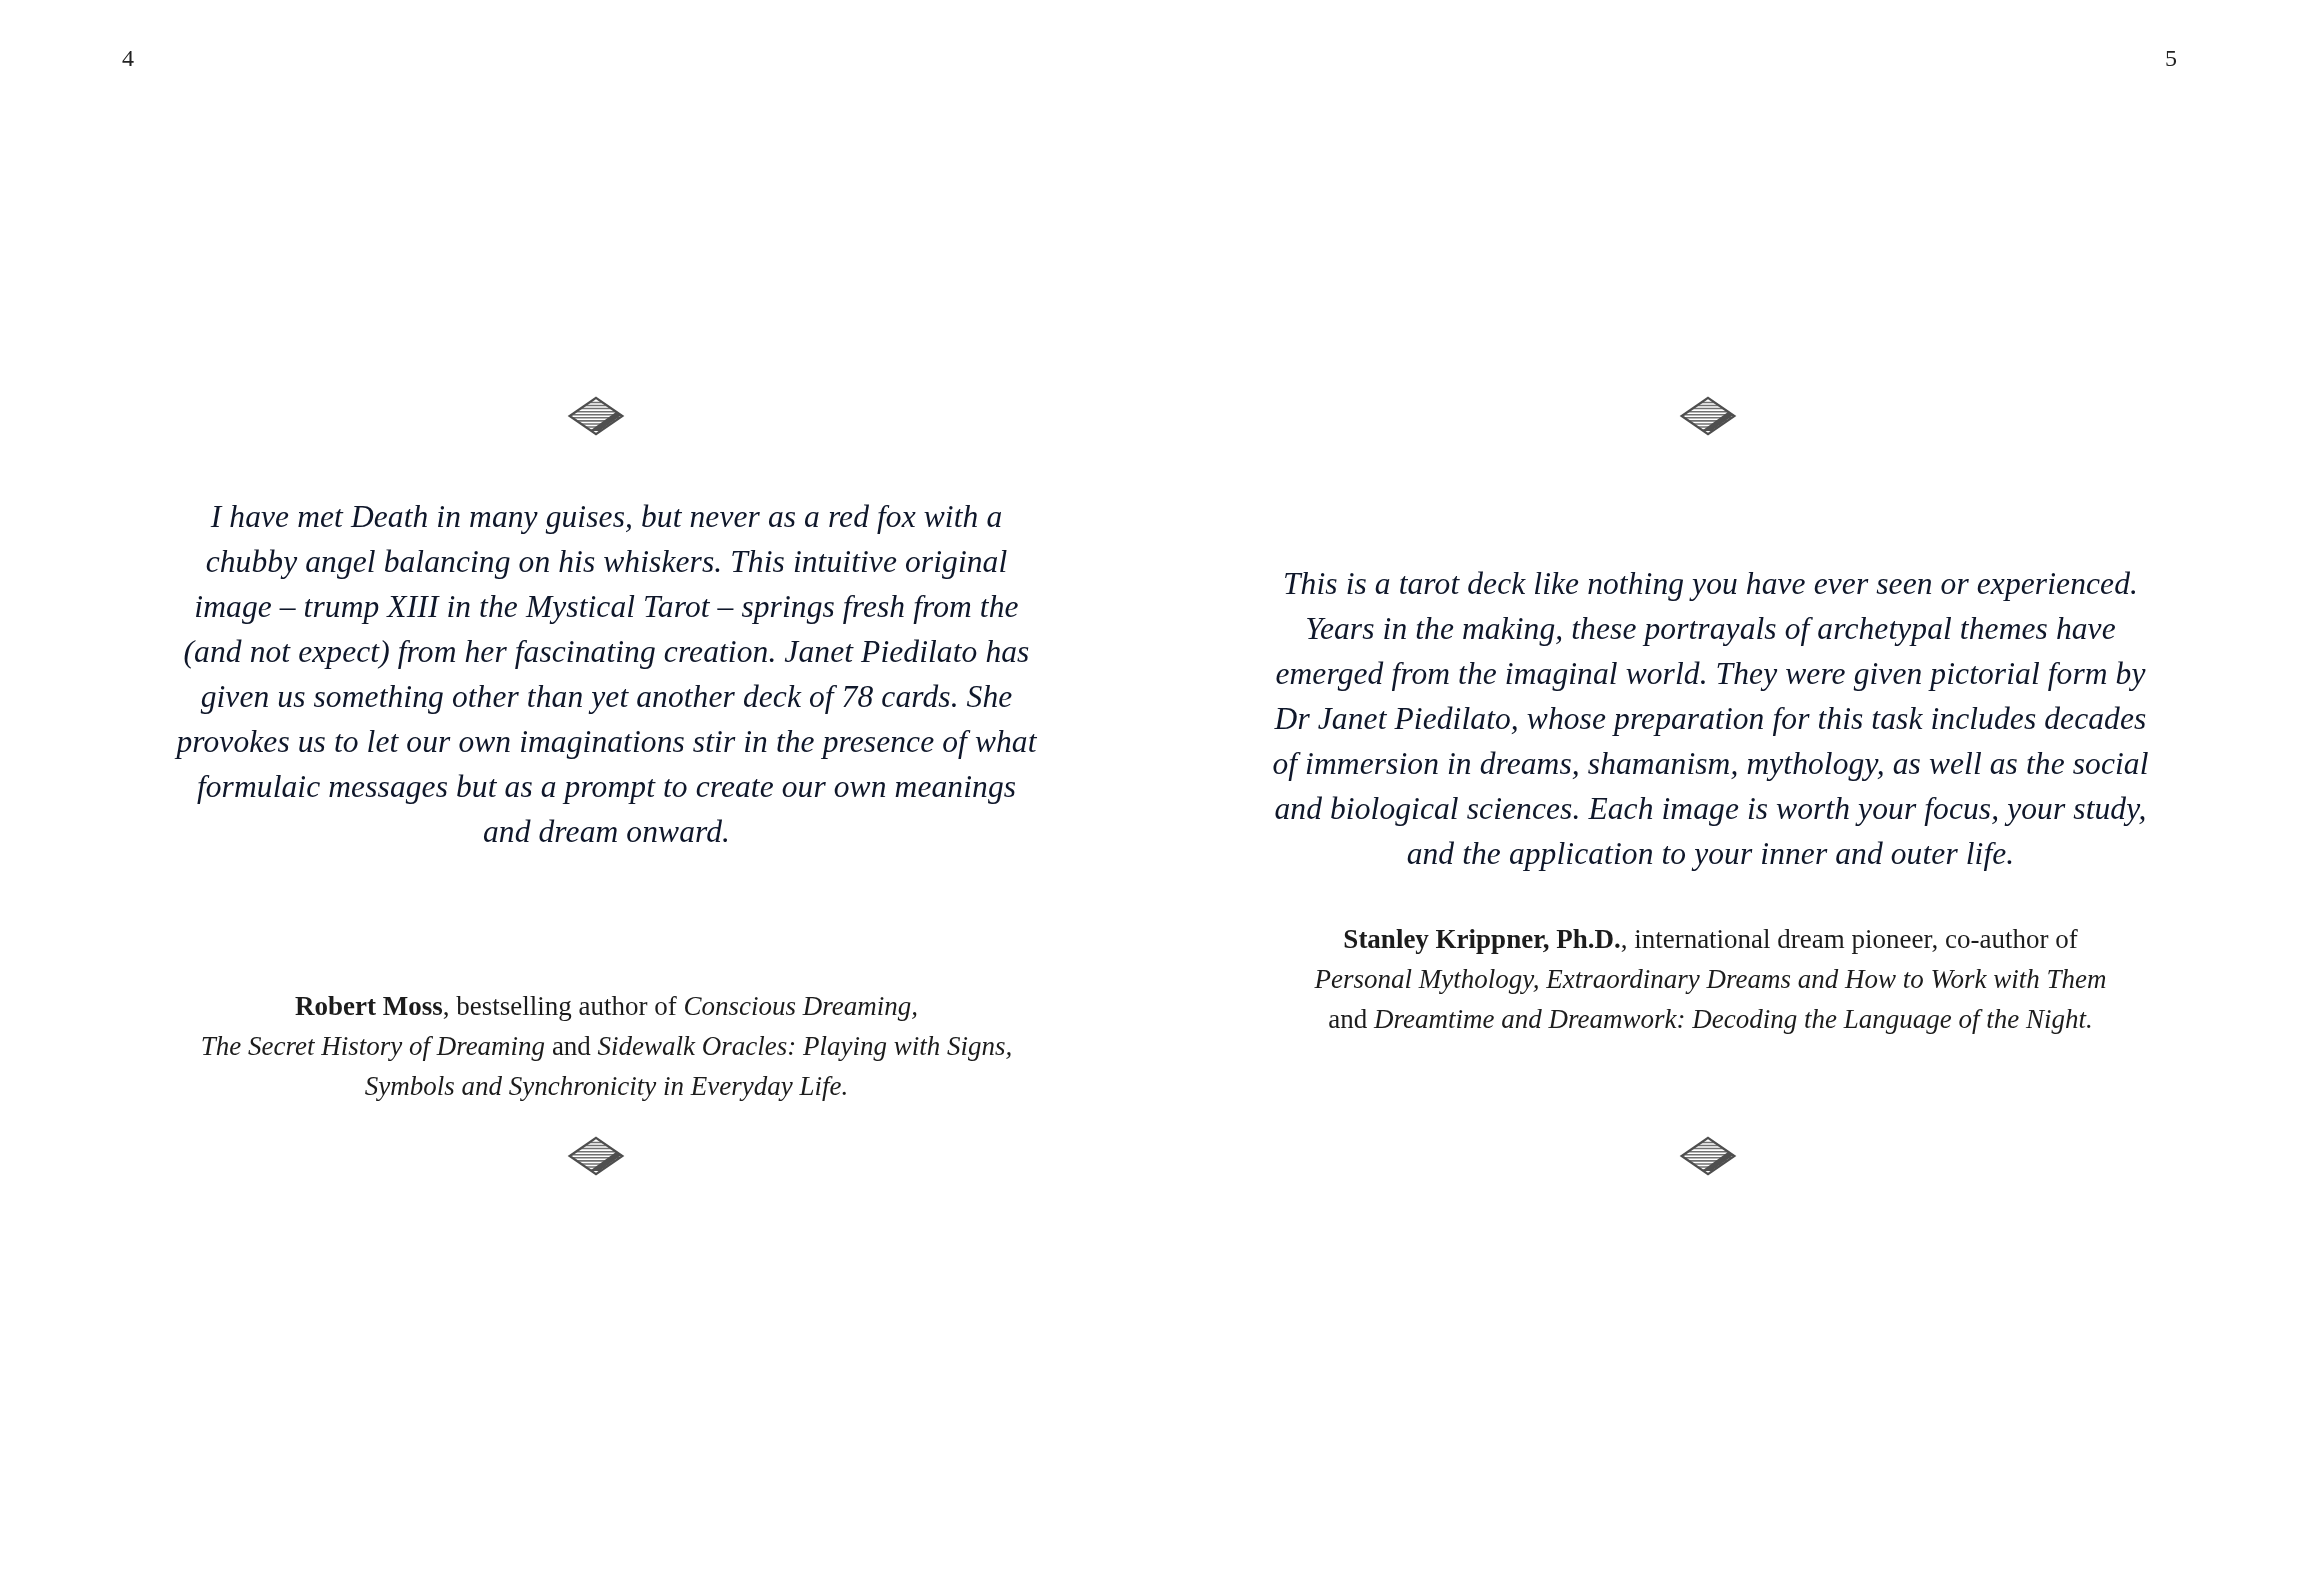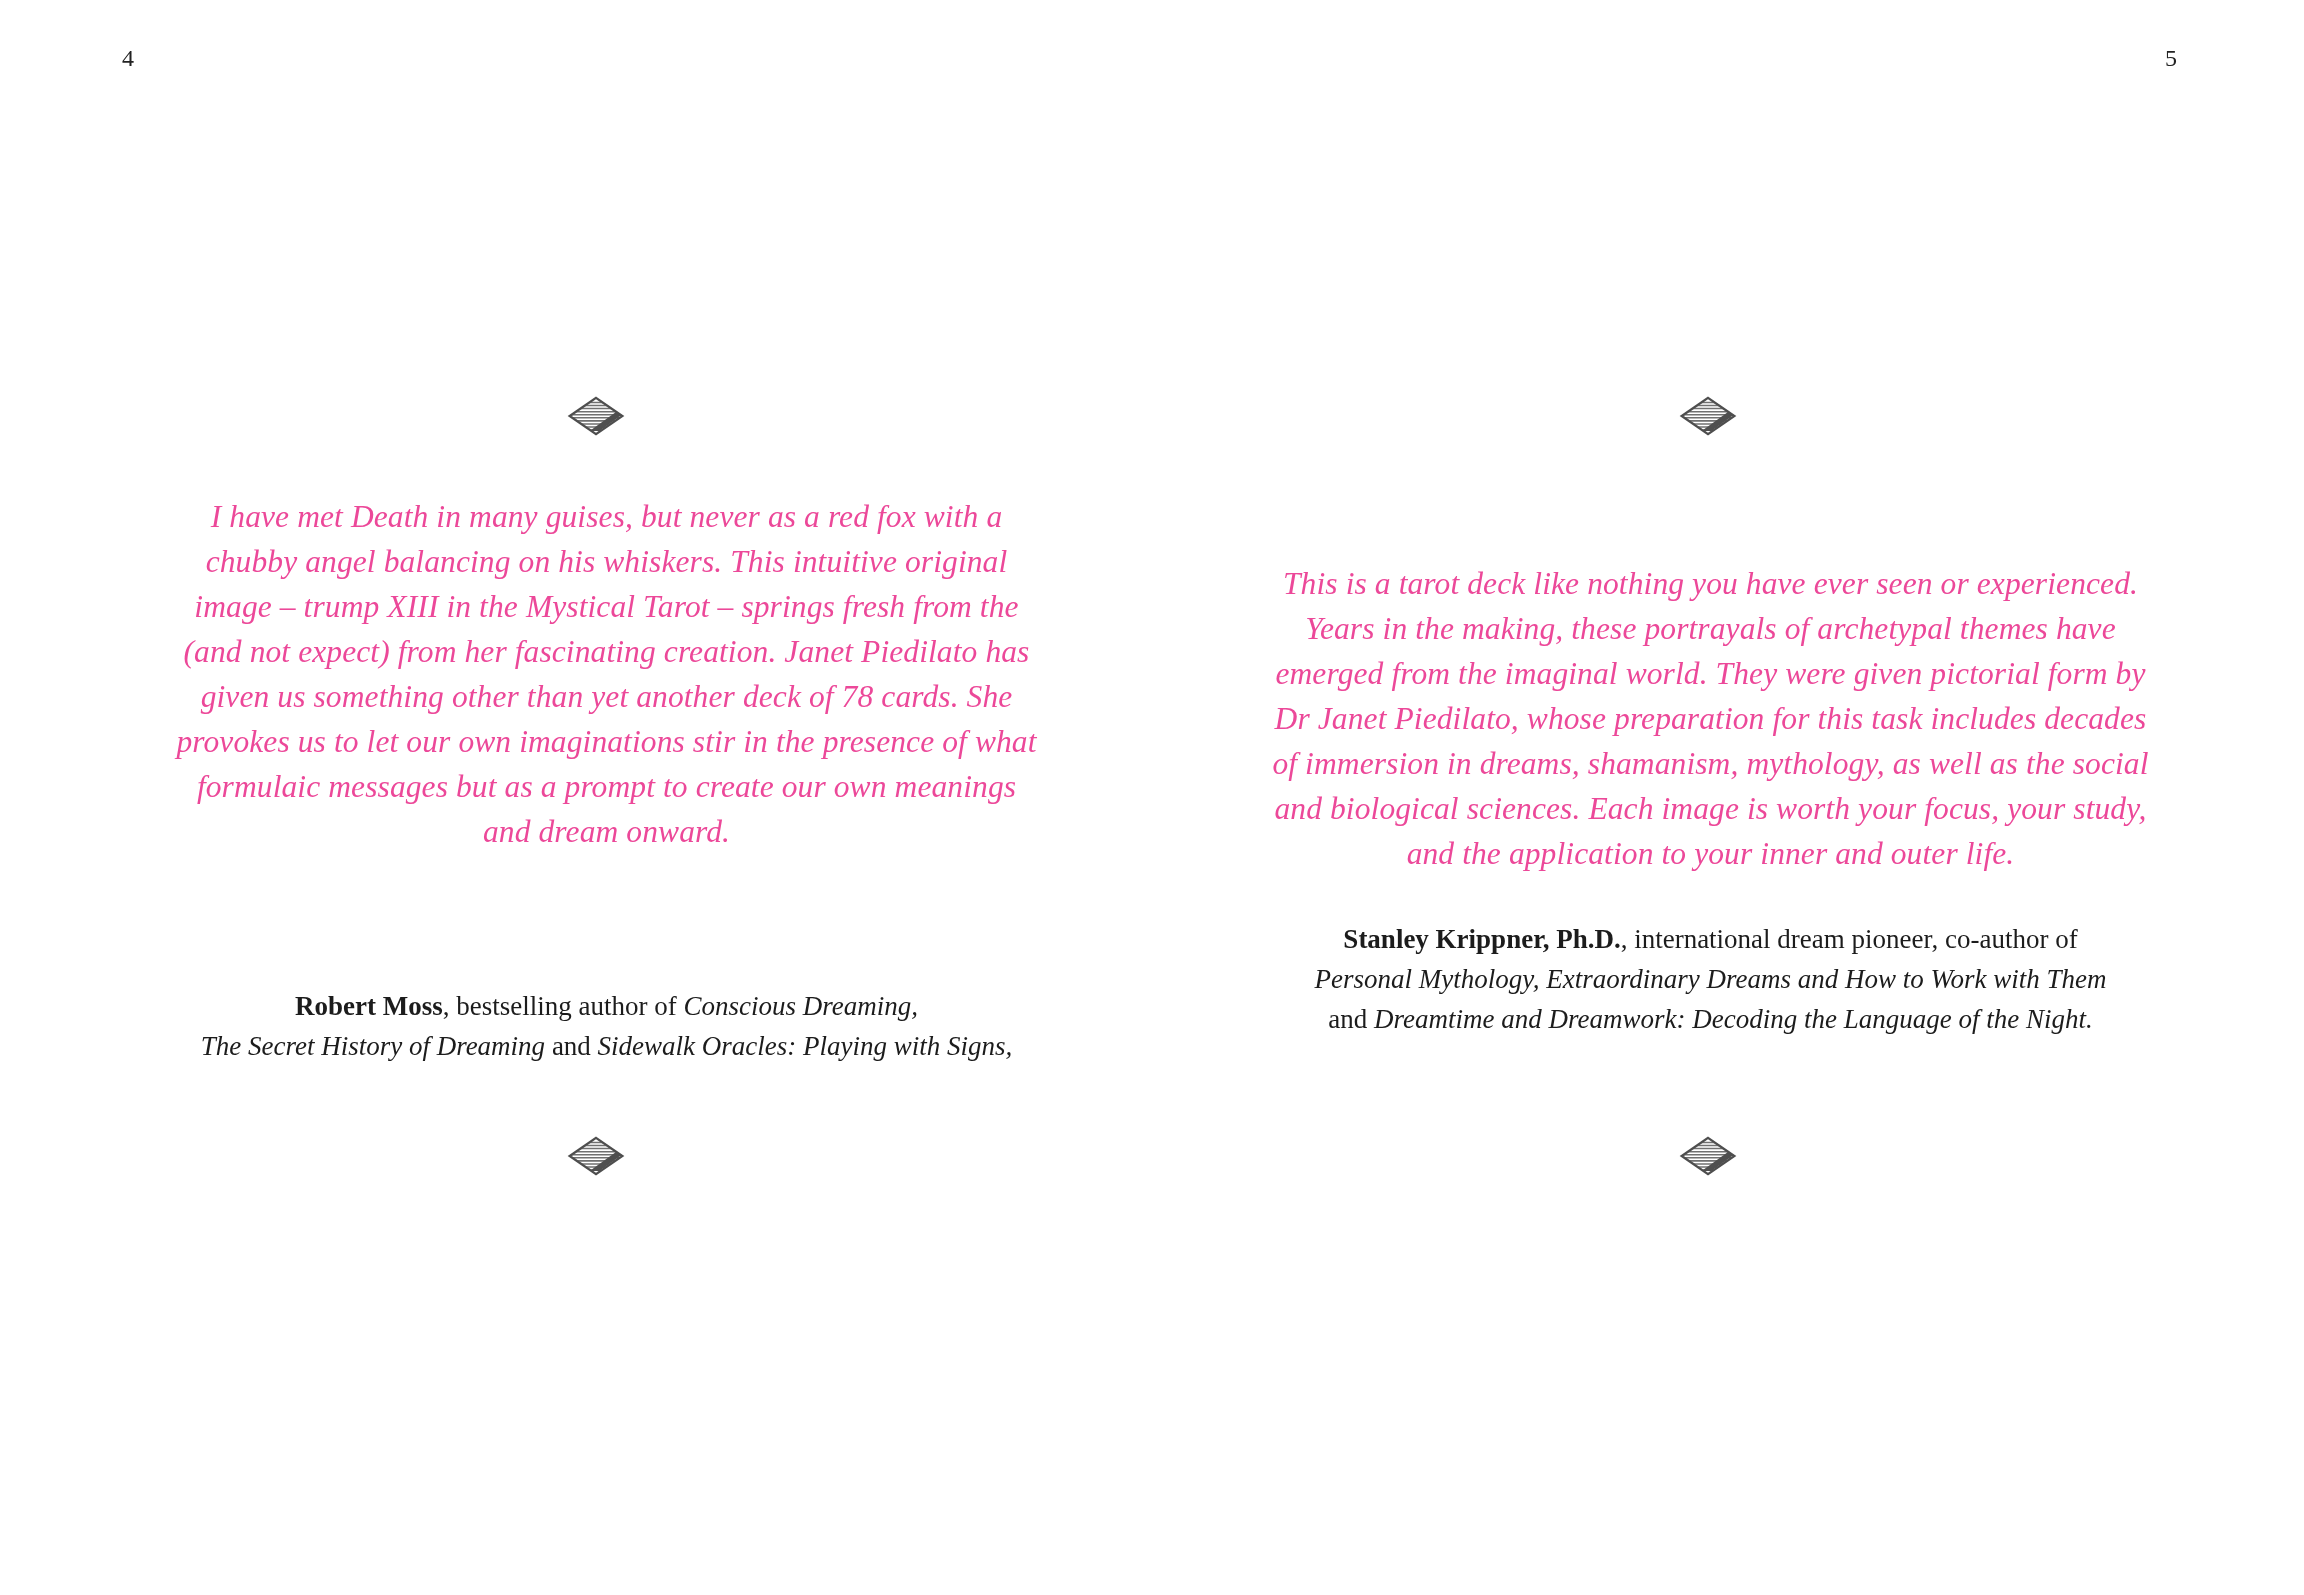--- a/index.html
+++ b/index.html
@@ -45,21 +45,21 @@
   .ornament.top    { top: 396px; }
   .ornament.bottom { top: 1136px; }
 
   .quote {
     position: absolute;
     text-align: center;
     font-style: italic;
     font-size: 31.5px;
     line-height: 45px;
     letter-spacing: 0.1px;
-    color: #ec4899;
+    color: #0f172a;
   }
   #page-left .quote {
     left: 151px;
     width: 911px;
     top: 494px;
   }
   #page-right .quote {
     left: 103px;
     width: 911px;
     top: 561px;
@@ -123,20 +123,23 @@
       <div>and dream onward.</div>
     </div>
 
     <div class="attribution">
       <div>
         <span class="seg-bold">Robert Moss</span><span class="seg-roman">, bestselling author of </span><span class="seg-italic">Conscious Dreaming,</span>
       </div>
       <div>
         <span class="seg-italic">The Secret History of Dreaming</span><span class="seg-roman"> and </span><span class="seg-italic">Sidewalk Oracles: Playing with Signs,</span>
       </div>
+      <div>
+        <span class="seg-italic">Symbols and Synchronicity in Everyday Life.</span>
+      </div>
     </div>
 
     <div class="ornament bottom">
       <svg viewBox="0 0 64 44" width="58" height="40" aria-hidden="true">
         <defs>
             <clipPath id="clipL2">
               <polygon points="32,3 60,22 32,41 4,22"></polygon>
             </clipPath>
           </defs>
         <g clip-path="url(#clipL2)">

